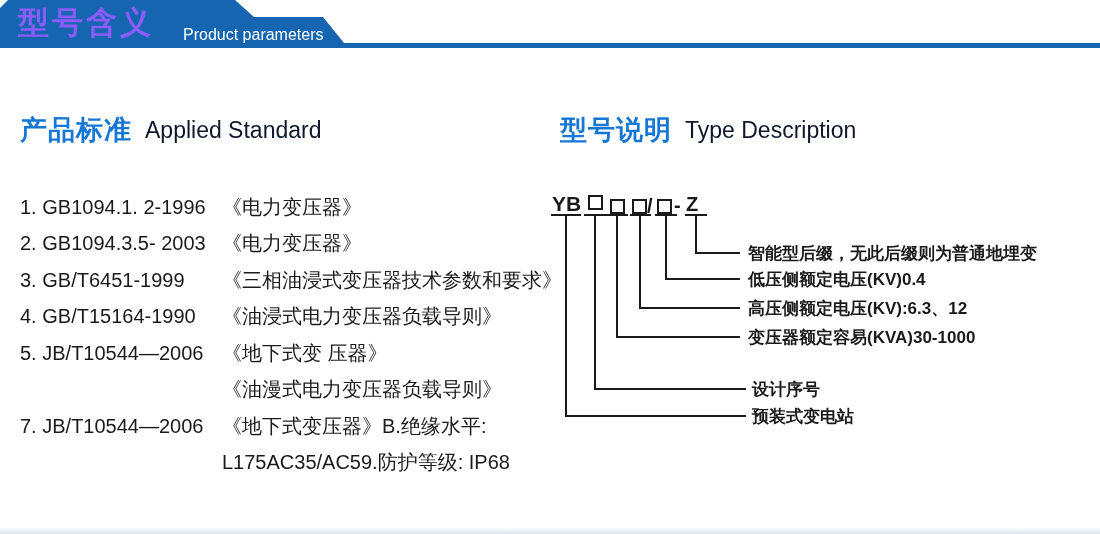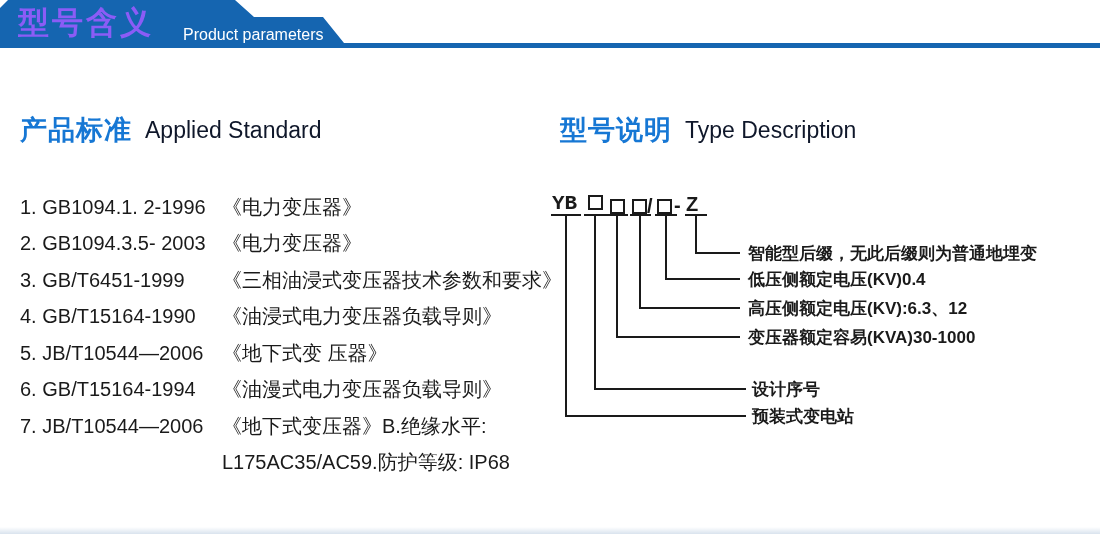--- a/index.html
+++ b/index.html
@@ -63,37 +63,36 @@
   </div>
   <div class="std-row" style="top:305px">
     <span class="std-code">4. GB/T15164-1990</span>
     <span class="std-title">《油浸式电力变压器负载导则》</span>
   </div>
   <div class="std-row" style="top:342px">
     <span class="std-code">5. JB/T10544—2006</span>
     <span class="std-title">《地下式变 压器》</span>
   </div>
   <div class="std-row" style="top:378px">
-    <span class="std-code">6. GB/T15164-1994</span>
     <span class="std-title">《油漫式电力变压器负载导则》</span>
   </div>
   <div class="std-row" style="top:415px">
     <span class="std-code">7. JB/T10544—2006</span>
     <span class="std-title">《地下式变压器》B.绝缘水平:</span>
   </div>
   <div class="std-row" style="top:451px">
     <span class="std-title">L175AC35/AC59.防护等级: IP68</span>
   </div>
 
   <div class="sec-heading heading-right">
     <span class="zh">型号说明</span>
     <span class="en">Type Description</span>
   </div>
 
-  <span class="mc" style="left:552px;top:192px;font-size:21px;font-family:Liberation Mono, monospace;">YB</span>
+  <span class="mc" style="left:552px;top:192px;font-size:21px;">YB</span>
   <div class="mc-box" style="left:588px;top:195px;"></div>
   <div class="mc-box" style="left:610px;top:199px;"></div>
   <div class="mc-box" style="left:632px;top:199px;"></div>
   <span class="mc" style="left:647px;top:195px;font-size:20px;">/</span>
   <div class="mc-box" style="left:657px;top:199px;"></div>
   <span class="mc" style="left:674px;top:194px;font-size:20px;">-</span>
   <span class="mc" style="left:686px;top:193px;font-size:20px;">Z</span>
 
   <div class="dline" style="left:551px;top:214px;width:30px;height:2px;"></div>
   <div class="dline" style="left:584px;top:214px;width:23px;height:2px;"></div>

